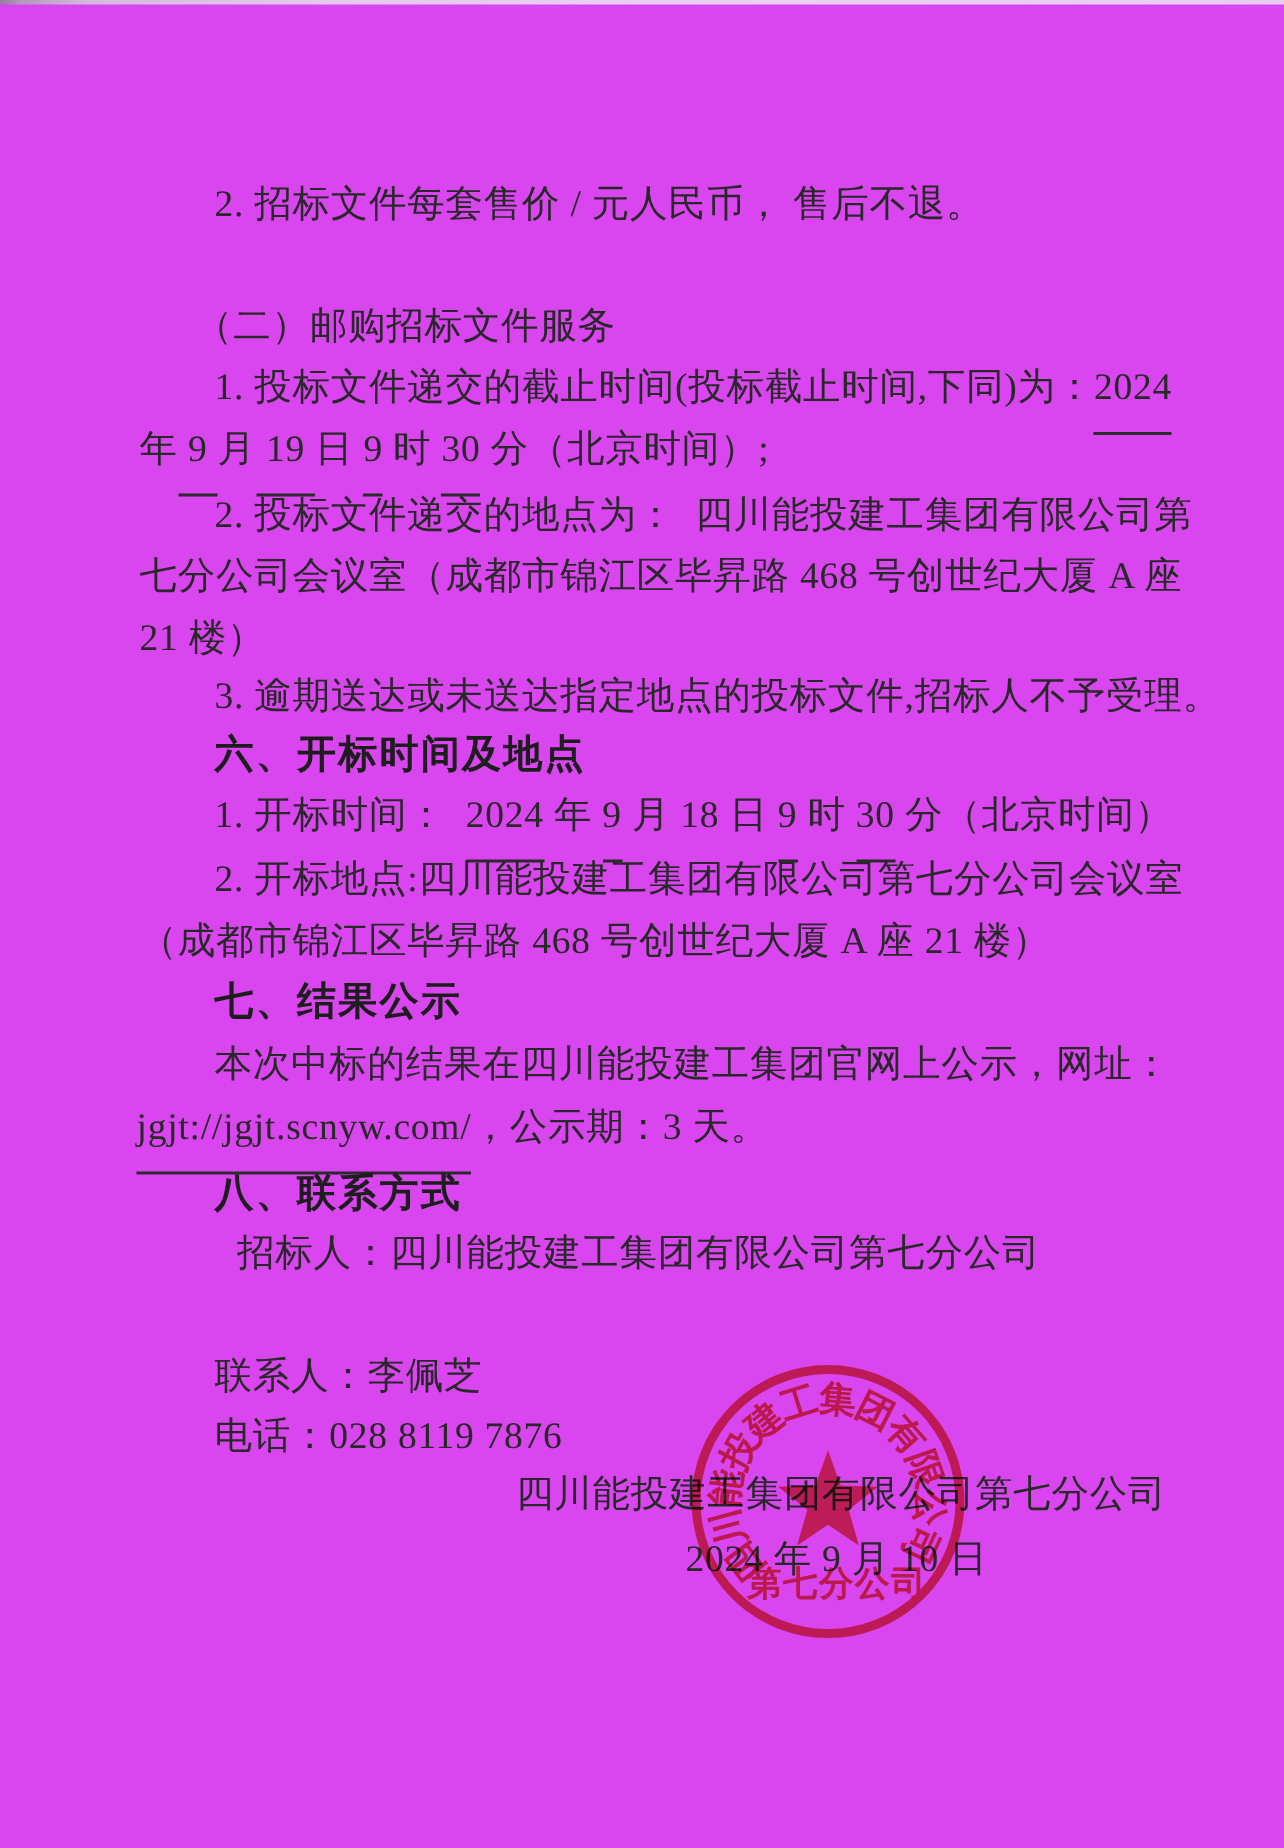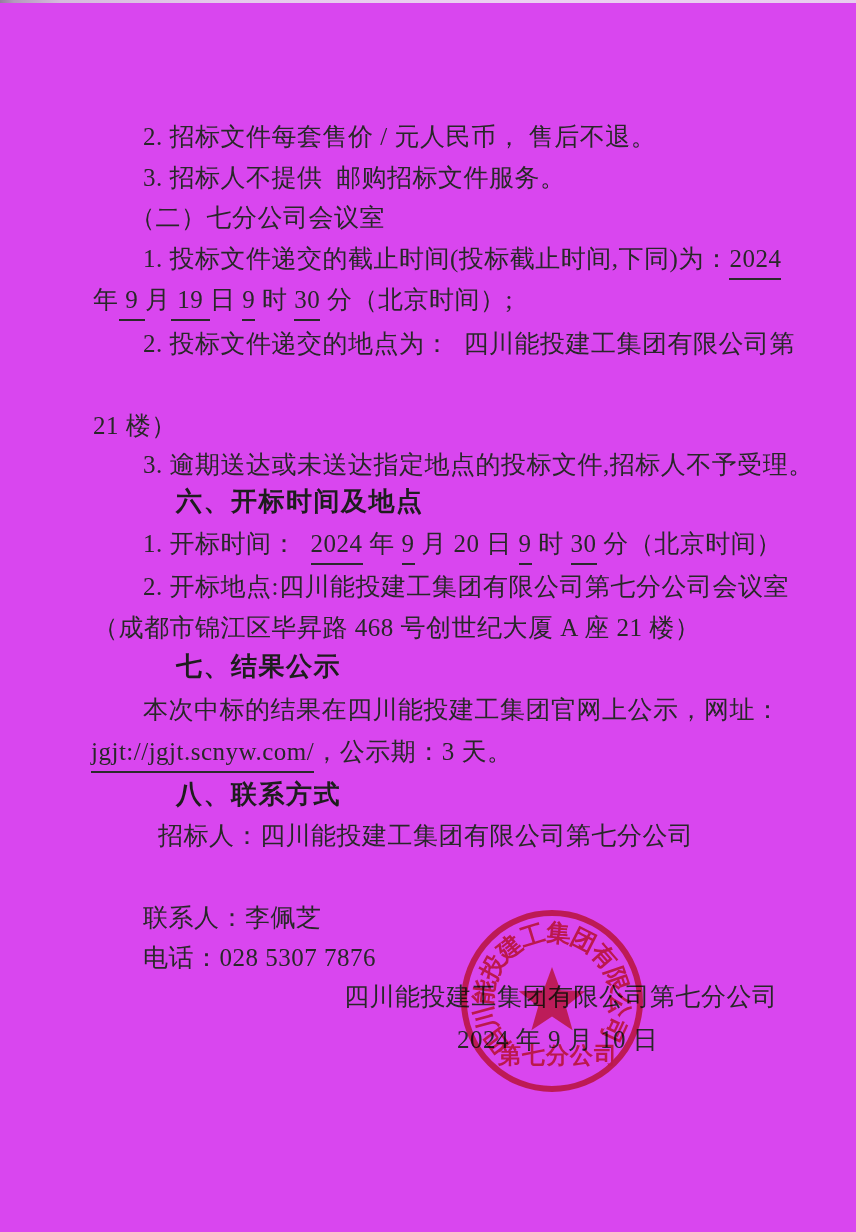--- a/index.html
+++ b/index.html
@@ -17,76 +17,75 @@
     opacity:.8;
   }
   .line{
     position:absolute;
     font-size:25px;
     line-height:30px;
     letter-spacing:.5px;
     white-space:pre;
   }
   .heading{
-    font-family:Liberation Serif, serif;
+    font-family:Liberation Sans, sans-serif;
     font-weight:700;
     font-size:26px;
     letter-spacing:1.5px;
     color:#1d1d1d;
-    margin-left:33px;
   }
   .u{
     border-bottom:2px solid #2b2b2b;
-    padding-bottom:6px;
+    padding-bottom:16px;
   }
   .seal{
     position:absolute;
     left:451px;top:903px;
     width:200px;height:200px;
     mix-blend-mode:multiply;
     opacity:.9;
   }
   .seal text{
     font-family:"Liberation Serif","DejaVu Serif",serif;
     font-weight:700;
   }
 </style>
 </head>
 <body>
 
 <div class="page">
   <div class="scan-edge"></div>
 
   <div class="line" style="left:143px;top:122px">2. 招标文件每套售价 / 元人民币， 售后不退。</div>
-  <div class="line" style="left:143px;top:163px">3. 招标人不提供  邮购招标文件服务。</div>
-  <div class="line" style="left:130px;top:203px">（二）七分公司会议室</div>
+  <div class="line" style="left:130px;top:203px">（二）邮购招标文件服务</div>
 
   <div class="line" style="left:143px;top:244px"><span>1. 投标文件递交的截止时间(投标截止时间,下同)为：</span><span class="u">2024</span></div>
 
   <div class="line" style="left:93px;top:285px"><span>年</span><span class="u"> 9 </span><span>月</span><span class="u"> 19 </span><span>日 </span><span class="u">9</span><span> 时 </span><span class="u">30</span><span> 分（北京时间）;</span></div>
 
   <div class="line" style="left:143px;top:329px">2. 投标文件递交的地点为：  四川能投建工集团有限公司第</div>
+  <div class="line" style="left:93px;top:370px">七分公司会议室（成都市锦江区毕昇路 468 号创世纪大厦 A 座</div>
   <div class="line" style="left:93px;top:411px">21 楼）</div>
   <div class="line" style="left:143px;top:450px">3. 逾期送达或未送达指定地点的投标文件,招标人不予受理。</div>
 
   <div class="line heading" style="left:143px;top:487px">六、开标时间及地点</div>
 
-  <div class="line" style="left:143px;top:529px"><span>1. 开标时间：  </span><span class="u">2024</span><span> 年 </span><span class="u">9</span><span> 月 20 日 </span><span class="u">9</span><span> 时 </span><span class="u">30</span><span> 分（北京时间）</span></div>
+  <div class="line" style="left:143px;top:529px"><span>1. 开标时间：  </span><span class="u">2024</span><span> 年 </span><span class="u">9</span><span> 月 18 日 </span><span class="u">9</span><span> 时 </span><span class="u">30</span><span> 分（北京时间）</span></div>
 
   <div class="line" style="left:143px;top:572px">2. 开标地点:四川能投建工集团有限公司第七分公司会议室</div>
   <div class="line" style="left:93px;top:613px">（成都市锦江区毕昇路 468 号创世纪大厦 A 座 21 楼）</div>
 
   <div class="line heading" style="left:143px;top:652px">七、结果公示</div>
   <div class="line" style="left:143px;top:695px">本次中标的结果在四川能投建工集团官网上公示，网址：</div>
   <div class="line" style="left:91px;top:737px"><span class="u">jgjt://jgjt.scnyw.com/</span><span>，公示期：3 天。</span></div>
 
   <div class="line heading" style="left:143px;top:780px">八、联系方式</div>
   <div class="line" style="left:158px;top:821px">招标人：四川能投建工集团有限公司第七分公司</div>
   <div class="line" style="left:143px;top:903px">联系人：李佩芝</div>
-  <div class="line" style="left:143px;top:943px">电话：028 5307 7876</div>
+  <div class="line" style="left:143px;top:943px">电话：028 8119 7876</div>
 
   <div class="line" style="left:344px;top:982px">四川能投建工集团有限公司第七分公司</div>
   <div class="line" style="left:457px;top:1025px">2024 年 9 月 10 日</div>
 
   <svg class="seal" viewBox="0 0 200 200" aria-hidden="true">
     <defs>
       <path id="sealArc" d="M 60.9 142.6 A 60 60 0 1 1 141.1 142.6" fill="none"></path>
     </defs>
     <circle cx="101" cy="98" r="88" fill="none" stroke="#d8433e" stroke-width="6" stroke-opacity="0.95"></circle>
     <text font-size="24.5" fill="#d8433e" letter-spacing="-1.5"><textPath href="#sealArc" startOffset="0">四川能投建工集团有限公司</textPath></text>

